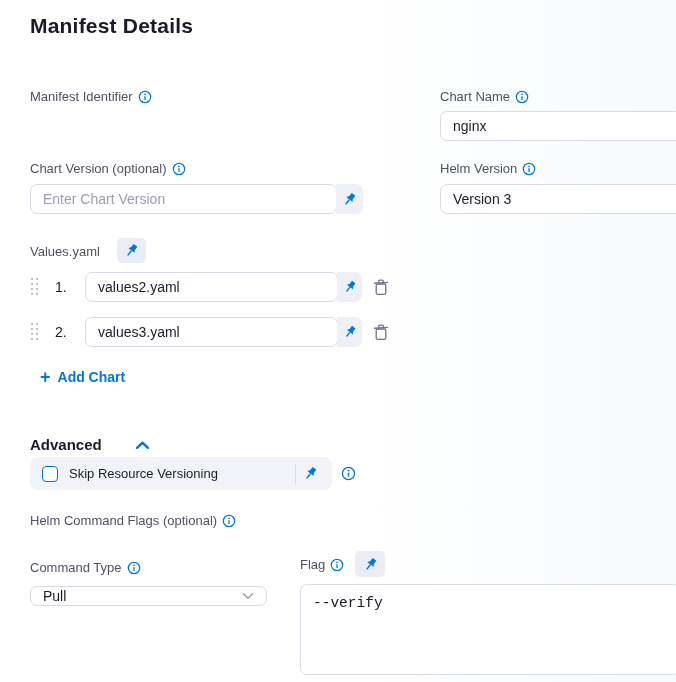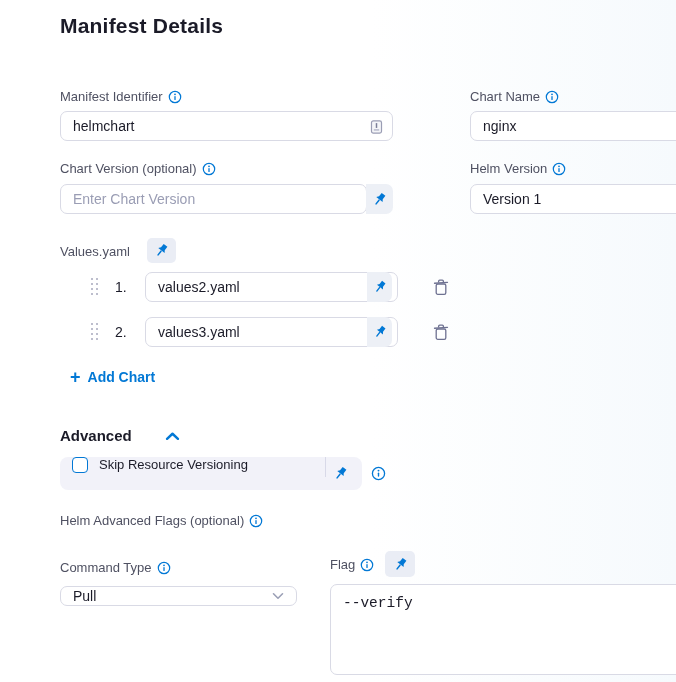--- a/index.html
+++ b/index.html
@@ -2,21 +2,21 @@
 <html><head>
 <meta charset="utf-8">
 <style>
   * { margin:0; padding:0; box-sizing:border-box; }
   html,body { width:676px; height:682px; overflow:hidden; }
   body { font-family:"Liberation Sans", sans-serif; }
   .page {
     position:relative; width:676px; height:682px; overflow:hidden;
     background:linear-gradient(90deg, #ffffff 0%, #ffffff 55%, #f6fafd 100%);
   }
-  .abs { position:absolute;margin-left:30px; }
+  .abs { position:absolute; }
   .title { font-size:21px; font-weight:700; color:#1b1b28; letter-spacing:.2px; }
   .label { font-size:13px; color:#4f5162; display:flex; align-items:center; gap:5px; white-space:nowrap; }
   .input {
     height:30px; background:#fff; border:1px solid #d9dae5; border-radius:7px;
     font-size:14px; color:#1b1b28; display:flex; align-items:center;
     padding:0 12px; white-space:nowrap; overflow:hidden;
   }
   .input.placeholder { color:#9a9db4; }
   .mono { font-family:"Liberation Mono","DejaVu Sans Mono",monospace; }
   .pin-attached {
@@ -27,21 +27,21 @@
   .pin-btn {
     background:#eaedf5; border-radius:5px; display:flex; align-items:center; justify-content:center;
     cursor:pointer;
   }
   .icon { display:inline-flex; align-items:center; justify-content:center; }
   .row-num { font-size:14px; color:#1b1b28; }
   .add-link { display:flex; align-items:center; gap:7px; color:#0278d5; font-weight:700; font-size:14px; cursor:pointer; }
   .advanced { display:flex; align-items:center; gap:10px; }
   .advanced .txt { font-size:15px; font-weight:700; color:#1b1b28; }
   .chk-wrap {
-    background:#f2f2f9; border-radius:8px; display:flex; 
+    background:#f2f2f9; border-radius:8px; display:flex; align-items:center;
   }
   .checkbox { width:16px; height:16px; border:1.6px solid #0278d5; border-radius:4px; background:#fff; cursor:pointer; flex:none; }
   .chk-label { font-size:13px; color:#1b1b28; margin-left:11px; }
   .vdivider { width:1px; height:20px; background:#d8d9e8; }
   .select {
     height:20px; background:#fff; border:1px solid #d9dae5; border-radius:7px;
     display:flex; align-items:center; justify-content:space-between;
     font-size:14px; color:#1b1b28; padding:0 12px; cursor:pointer;
   }
   .textarea {
@@ -89,30 +89,20 @@
   </div>
   <div class="abs label" style="left:440px; top:89px;">
     <span>Chart Name</span>
     <span class="icon">
         <svg width="14" height="14" viewBox="0 0 16 16">
           <use href="#i-info"></use>
         </svg>
       </span>
   </div>
 
-  <div class="abs input" style="left:30px; top:111px; width:333px; padding-right:34px;">
-    <span>helmchart</span>
-    <span class="abs icon" style="right:9px; top:7px;">
-      <svg width="13" height="16" viewBox="0 0 14 16">
-        <rect x="1.6" y="1.3" width="10.8" height="13.4" rx="2" fill="#f4f5f8" stroke="#9a9db4" stroke-width="1.3"></rect>
-        <rect x="6.2" y="3.8" width="1.6" height="5.2" fill="#7b7e98"></rect>
-        <rect x="4.1" y="10.4" width="5.8" height="1.5" fill="#b3b6c8"></rect>
-      </svg>
-    </span>
-  </div>
   <div class="abs input" style="left:440px; top:111px; width:270px;">
     <span>nginx</span>
   </div>
 
   <div class="abs label" style="left:30px; top:161px;">
     <span>Chart Version (optional)</span>
     <span class="icon">
         <svg width="14" height="14" viewBox="0 0 16 16">
           <use href="#i-info"></use>
         </svg>
@@ -133,21 +123,21 @@
     </div>
     <div class="pin-attached" style="left:306px; width:27px;">
       <span class="icon">
           <svg width="15" height="15" viewBox="0 0 16 16">
             <use href="#i-pin"></use>
           </svg>
         </span>
     </div>
   </div>
   <div class="abs input" style="left:440px; top:184px; width:270px;">
-    <span>Version 1</span>
+    <span>Version 3</span>
   </div>
 
   <div class="abs label" style="left:30px; top:244px;">
     <span>Values.yaml</span>
   </div>
   <div class="abs pin-btn" style="left:117px; top:238px; width:29px; height:25px;">
     <span class="icon">
         <svg width="15" height="15" viewBox="0 0 16 16">
           <use href="#i-pin"></use>
         </svg>
@@ -210,21 +200,21 @@
           <use href="#i-trash"></use>
         </svg>
     </span>
   </div>
 
   <div class="abs add-link" style="left:40px; top:368px;">
     <span style="font-size:18px; font-weight:600; line-height:1;">+</span>
     <span>Add Chart</span>
   </div>
 
-  <div class="abs advanced" style="left:30px; top:427px;gap:33px;">
+  <div class="abs advanced" style="left:30px; top:436px;gap:33px;">
     <span class="txt">Advanced</span>
     <span class="icon">
       <svg width="15" height="10" viewBox="0 0 16 10">
           <path d="M2.2 8 8 2.6 13.8 8" stroke="#0278d5" stroke-width="2.6" fill="none" stroke-linecap="round" stroke-linejoin="round"></path>
         </svg>
     </span>
   </div>
 
   <div class="abs chk-wrap" style="left:30px; top:457px; width:302px; height:33px; padding:0 8px 0 12px;">
     <span class="checkbox"></span>
@@ -236,21 +226,21 @@
         </svg>
     </span>
   </div>
   <span class="abs icon" style="left:341px; top:466px;">
     <svg width="15" height="15" viewBox="0 0 16 16">
         <use href="#i-info"></use>
       </svg>
   </span>
 
   <div class="abs label" style="left:30px; top:513px;">
-    <span>Helm Advanced Flags (optional)</span>
+    <span>Helm Command Flags (optional)</span>
     <span class="icon">
         <svg width="14" height="14" viewBox="0 0 16 16">
           <use href="#i-info"></use>
         </svg>
       </span>
   </div>
 
   <div class="abs label" style="left:30px; top:560px;">
     <span>Command Type</span>
     <span class="icon">

